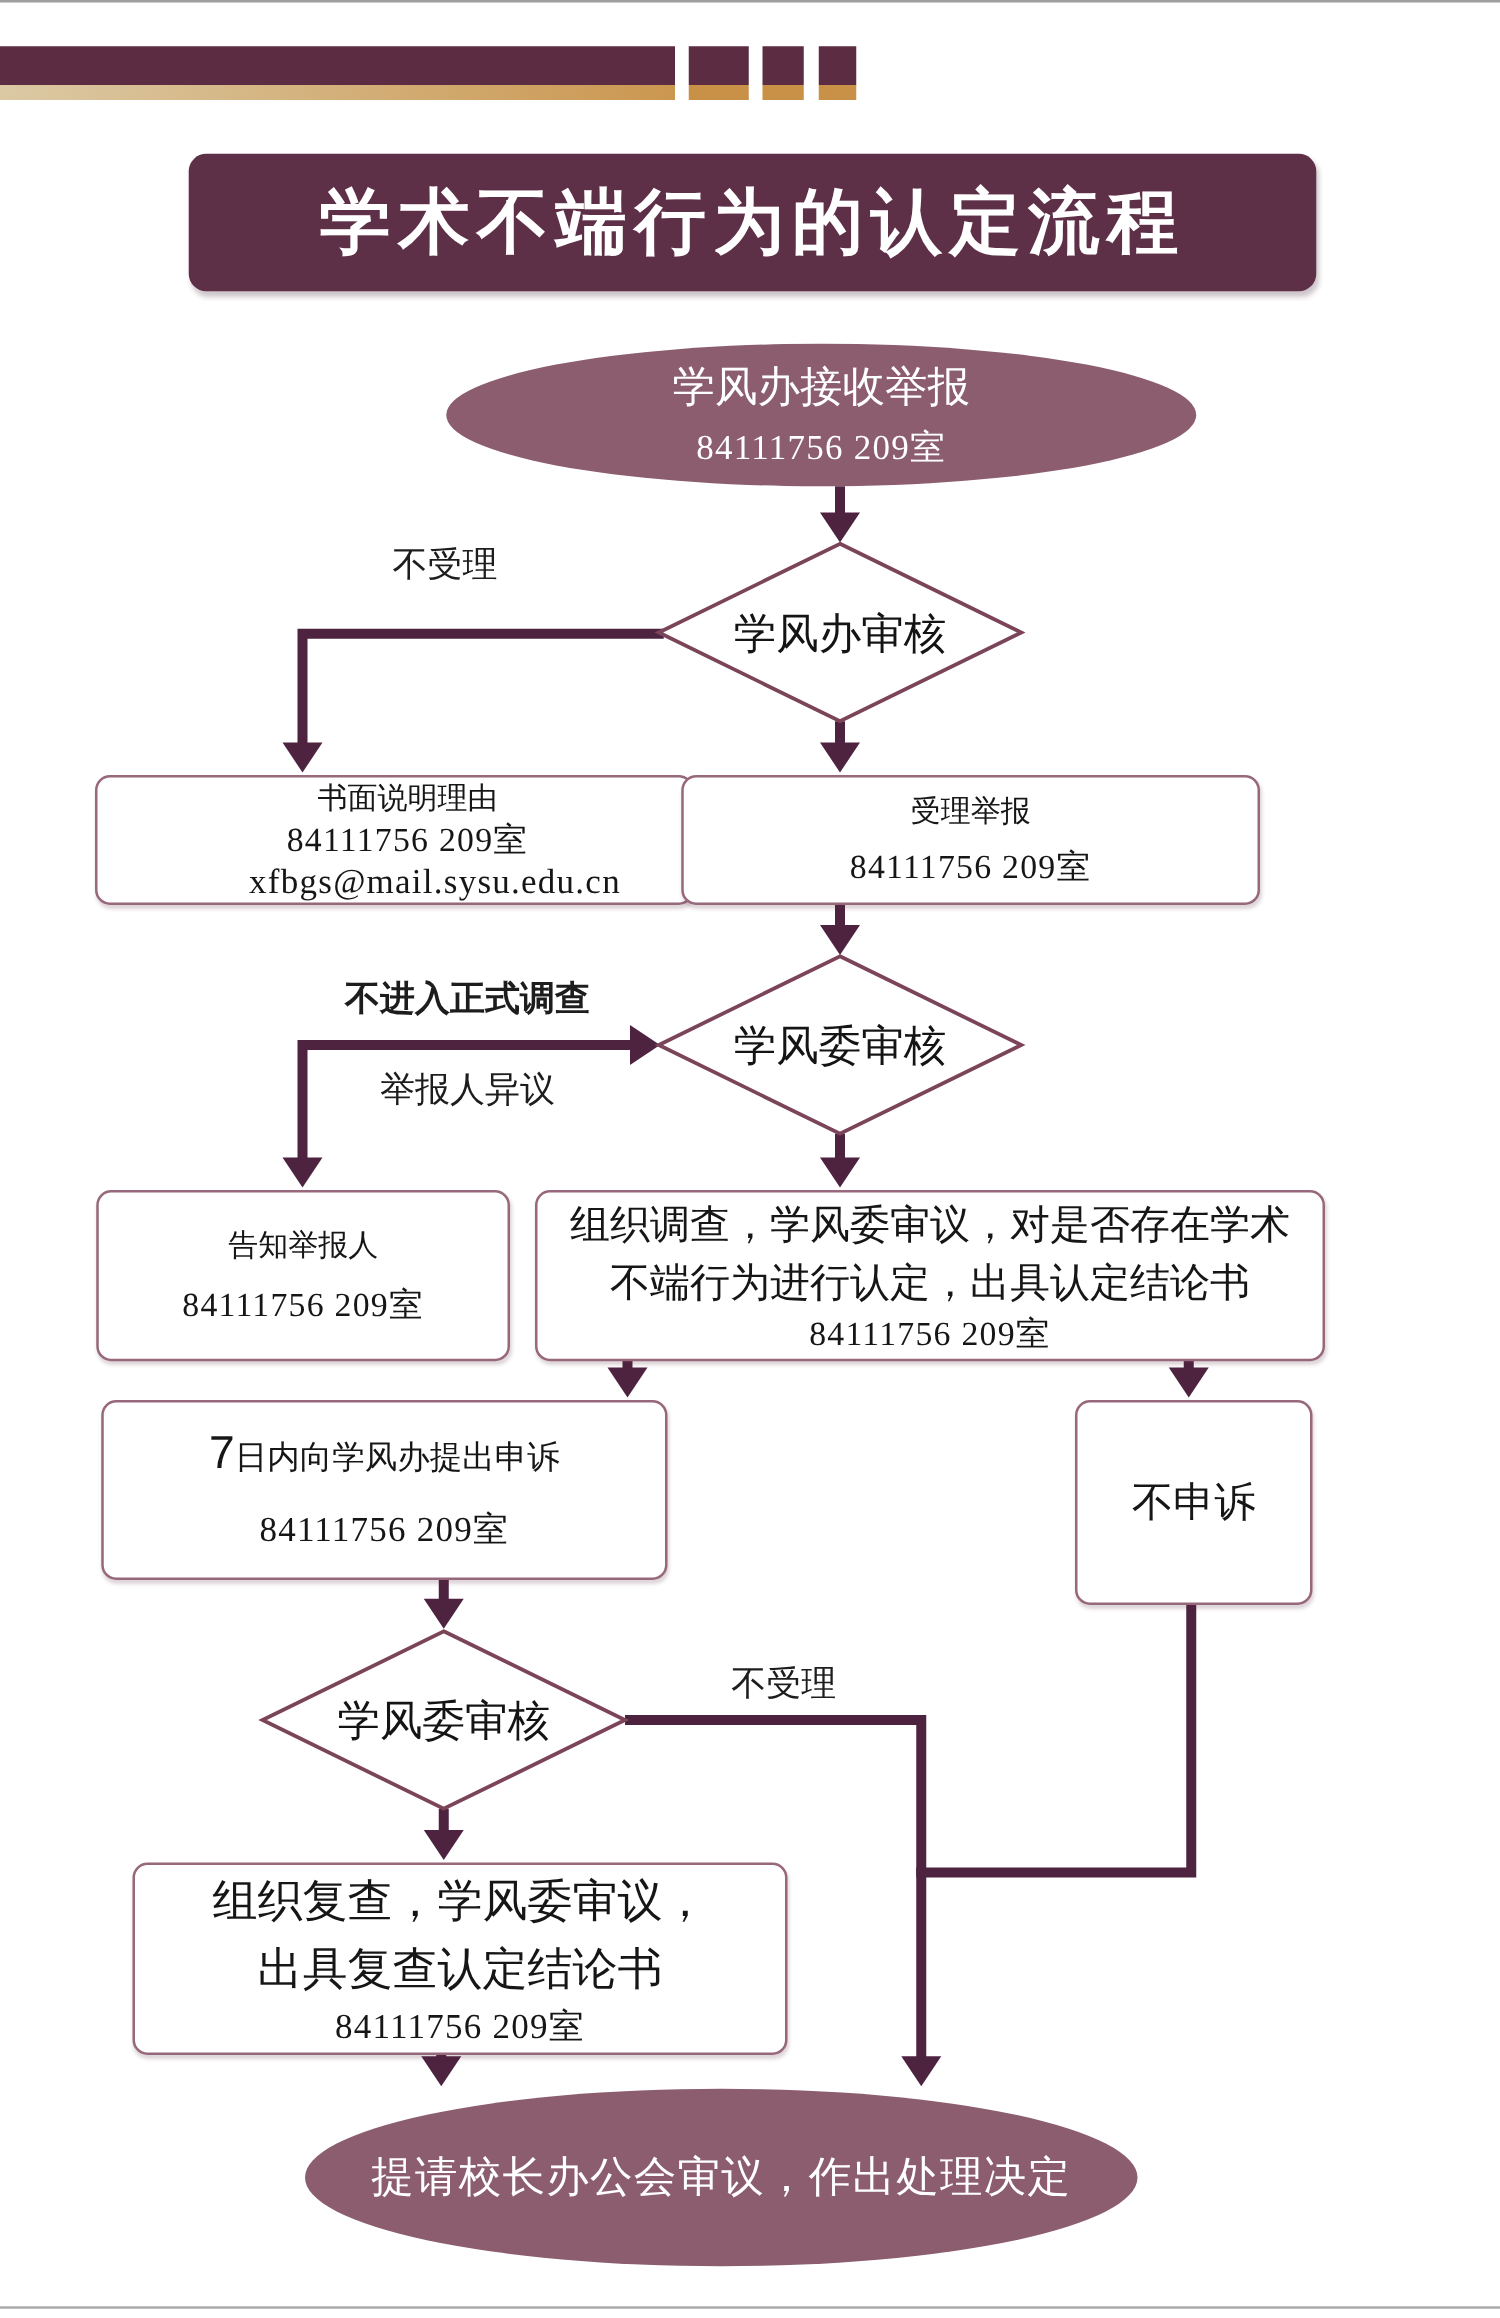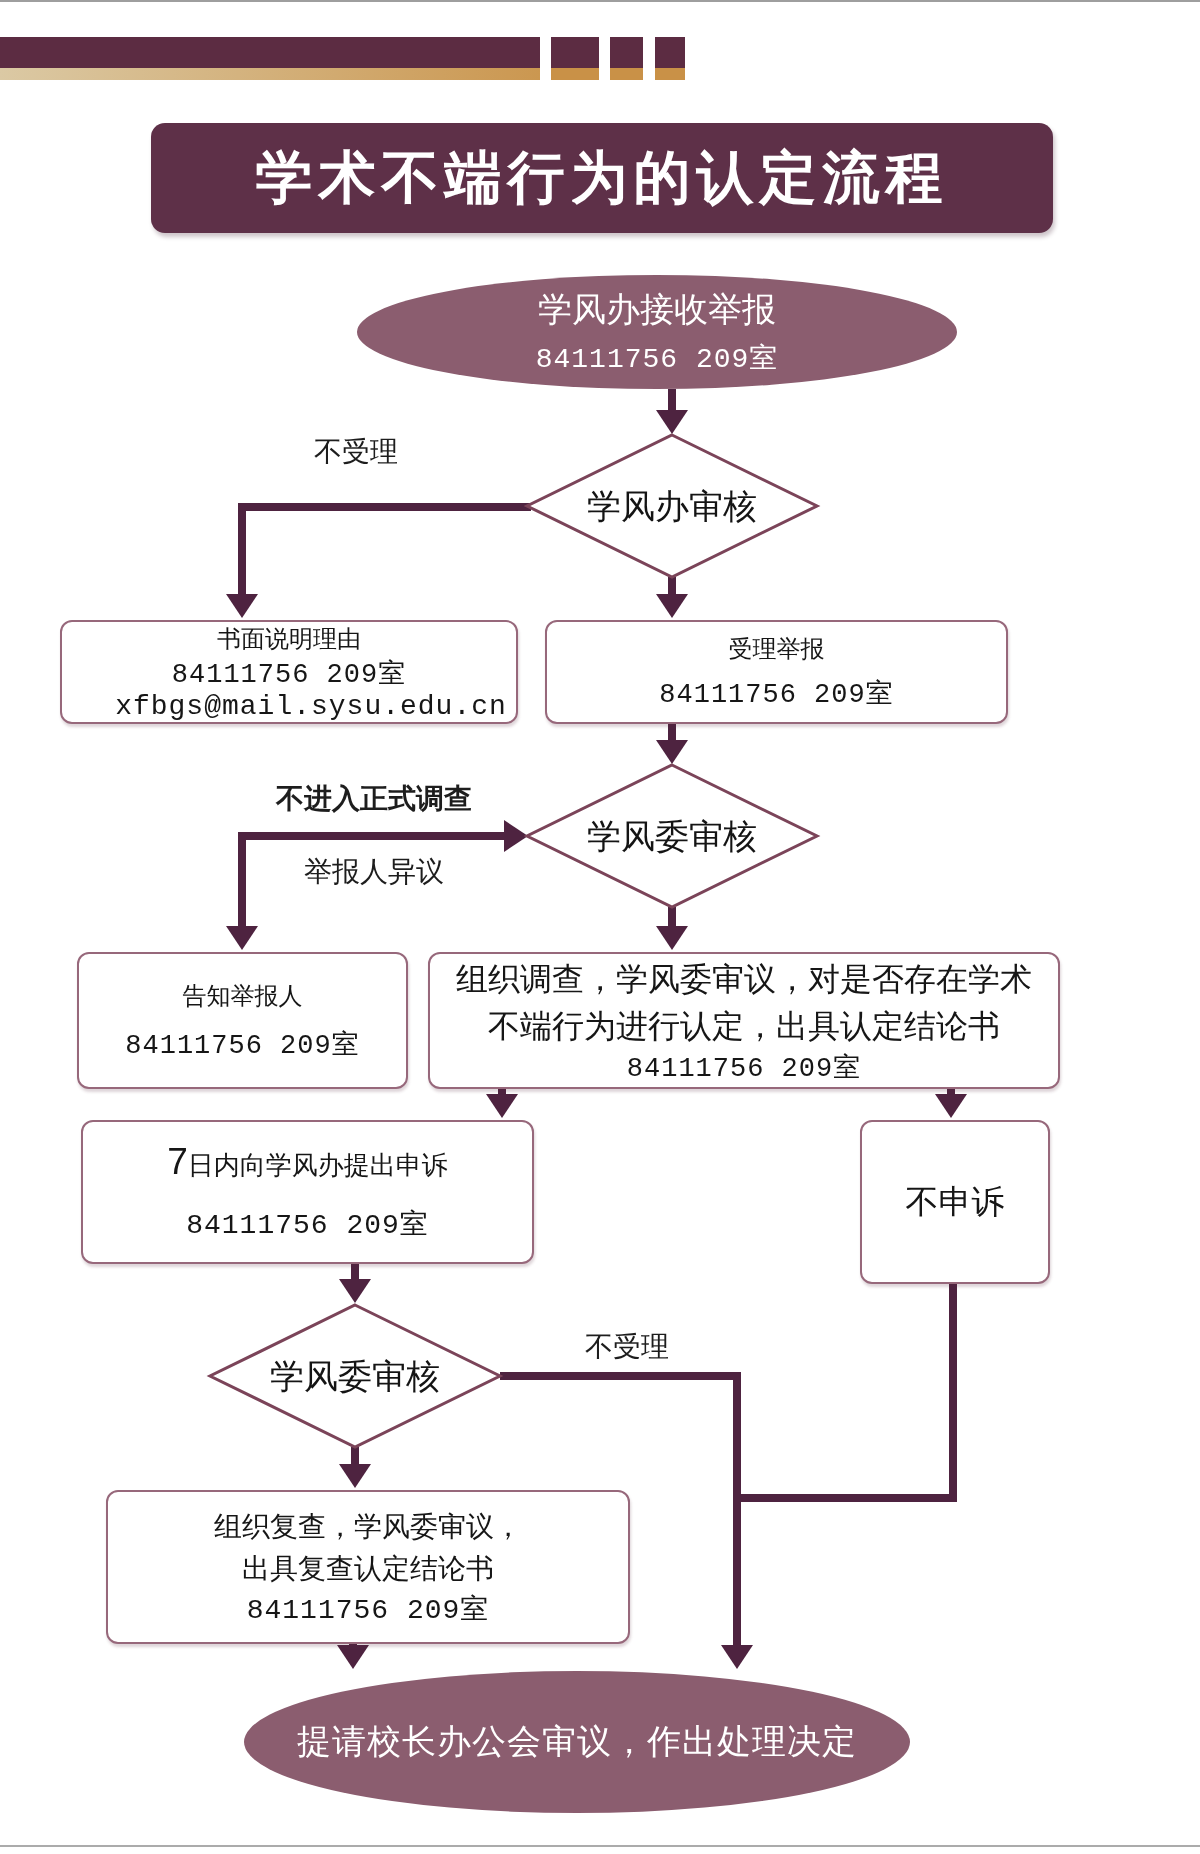--- a/index.html
+++ b/index.html
@@ -13,25 +13,25 @@
   .banner{position:absolute;left:151px;top:123px;width:902px;height:110px;background:#5e3048;
           border-radius:14px;display:flex;align-items:center;justify-content:center;
           box-shadow:2px 4px 4px rgba(60,25,45,.25);}
   .banner-title{color:#ffffff;font-size:57px;font-weight:bold;letter-spacing:6px;white-space:nowrap;}
   
   .ellipse{position:absolute;background:#8b5d6f;border-radius:50%;display:flex;flex-direction:column;
            align-items:center;justify-content:center;text-align:center;color:#ffffff;}
   .node-box{position:absolute;background:#ffffff;border:2px solid #97687b;border-radius:12px;
             display:flex;flex-direction:column;align-items:center;justify-content:center;
             text-align:center;color:#161616;box-shadow:1px 3px 3px rgba(92,44,66,.20);}
-  .phone{font-family:Liberation Mono, monospace;letter-spacing:1px;}
+  .phone{font-family:Liberation Serif, serif;letter-spacing:1px;}
   .zh-24{font-size:24px;}
   .zh-32{font-size:32px;line-height:1.45;}
   .zh-33{font-size:33px;}
-  .zh-36{font-size:28px;line-height:1.5;text-align:right;}
+  .zh-36{font-size:36px;line-height:1.5;text-align:right;}
   .ph-27{font-size:27px;}
   .ph-28{font-size:28px;}
   .email{font-size:28px;margin-left:44px;}
   .gap6{margin-top:6px;}
   .gap10{margin-top:10px;}
   .gap14{margin-top:14px;}
   .gap22{margin-top:22px;}
   .edge-label{position:absolute;transform:translate(-50%,-50%);font-size:28px;color:#1d1d1d;white-space:nowrap;}
   .diamond-label{position:absolute;transform:translate(-50%,-50%);font-size:34px;color:#141414;white-space:nowrap;}
   .conn{position:absolute;left:0;top:0;}
@@ -108,21 +108,21 @@
 
   <div class="diamond-label" style="left:672px;top:507px;">学风办审核</div>
   <div class="diamond-label" style="left:672px;top:837px;">学风委审核</div>
   <div class="diamond-label" style="left:355px;top:1377px;">学风委审核</div>
 
   <div class="edge-label" style="left:356px;top:452px;">不受理</div>
   <div class="edge-label" style="left:374px;top:799px;font-weight:bold;">不进入正式调查</div>
   <div class="edge-label" style="left:374px;top:872px;">举报人异议</div>
   <div class="edge-label" style="left:627px;top:1347px;">不受理</div>
 
-  <div class="node-box" style="left:60px;top:620px;width:454px;height:100px;">
+  <div class="node-box" style="left:76px;top:620px;width:454px;height:100px;padding-left:21px;">
     <span class="zh-24">书面说明理由</span>
     <span class="phone ph-27">84111756 209室</span>
     <span class="phone email">xfbgs@mail.sysu.edu.cn</span>
   </div>
 
   <div class="node-box" style="left:545px;top:620px;width:459px;height:100px;">
     <span class="zh-24">受理举报</span>
     <span class="phone ph-27 gap10">84111756 209室</span>
   </div>
 

